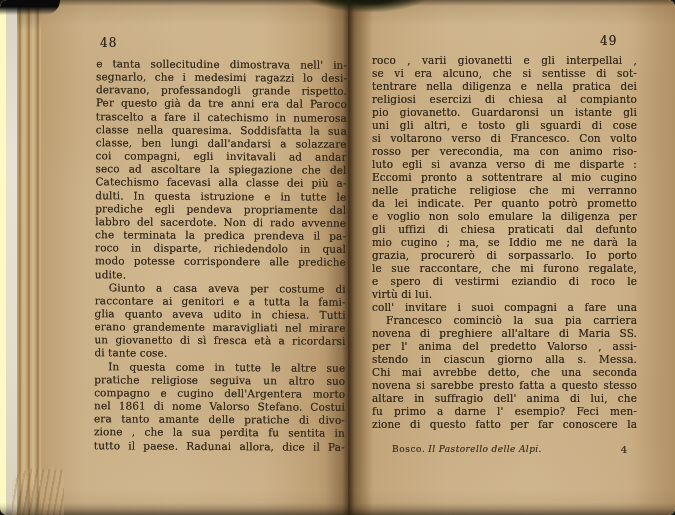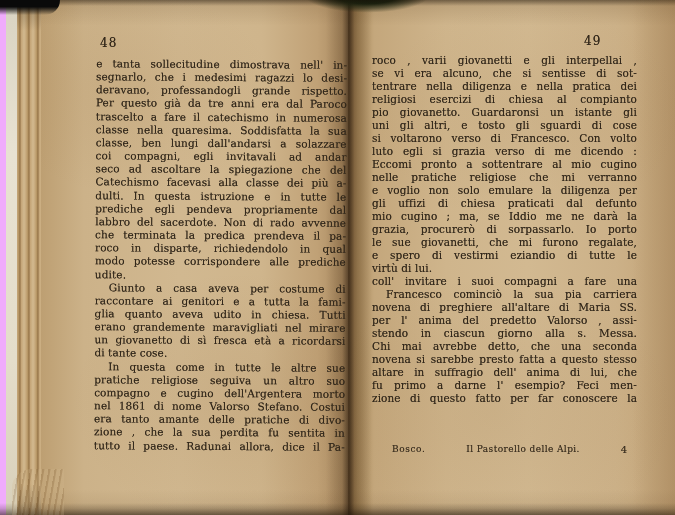--- a/index.html
+++ b/index.html
@@ -5,22 +5,23 @@
   html, body {
     margin: 0;
     padding: 0;
     background: #141210;
     font-family: "DejaVu Serif", serif;
   }
   .stage {
     position: relative;
     width: 675px;
     height: 515px;
-    background: #f0abfc;
+    background: #fef9c3;
     overflow: hidden;
+    border-radius: 7px;
   }
   
   .endpaper-strip {
     position: absolute;
     left: 6px; top: 0; bottom: 0; width: 11px;
     background: linear-gradient(180deg, #d9d3c2 0%, #e8e2d2 30%, #e4ddca 70%, #d8d0ba 100%);
   }
   
   .page-edges-left {
     position: absolute;
@@ -120,31 +121,31 @@
     text-align: justify;
     text-align-last: justify;
     white-space: nowrap;
     overflow: hidden;
   }
   .line.lastline { text-align-last: left; }
   .line.indent { text-indent: 14px; }
   .left-text  { left: 95px;  top: 58px; width: 251px; line-height: 13.15px; transform: rotate(0.35deg); }
   .right-text { left: 372px; top: 54px; width: 265px; line-height: 13.0px; }
   .left-num   { left: 100px; top: 36px; }
-  .right-num  { left: 584px; top: 34px; }
+  .right-num  { left: 600px; top: 34px; }
 
   .footer-line {
     position: absolute;
     left: 372px; top: 444px; width: 265px;
     font-size: 9px;
     color: #3a2e1f;
     text-shadow: 0 0 0.4px rgba(58,46,31,0.6);
   }
   .footer-attrib { padding-left: 20px; letter-spacing: 0.6px; text-align: center; }
-  .footer-title  { letter-spacing: 0.4px; margin-left: 38px; }
+  .footer-title  { font-style: italic; letter-spacing: 0.4px; }
   .footer-sig {
     position: absolute;
     right: 10px; top: 0;
     font-size: 10px;
     font-style: normal;
   }
 </style>
 </head>
 <body>
 
@@ -208,29 +209,31 @@
 
   <div class="text-block right-text">
       <div class="para">
         <div class="line">roco , varii giovanetti e gli interpellai ,</div>
         <div class="line">se vi era alcuno, che si sentisse di sot-</div>
         <div class="line">tentrare nella diligenza e nella pratica dei</div>
         <div class="line">religiosi esercizi di chiesa al compianto</div>
         <div class="line">pio giovanetto. Guardaronsi un istante gli</div>
         <div class="line">uni gli altri, e tosto gli sguardi di cose</div>
         <div class="line">si voltarono verso di Francesco. Con volto</div>
-        <div class="line">luto egli si grazia verso di me dicendo :</div>
+        <div class="line">rosso per verecondia, ma con animo riso-</div>
+        <div class="line">luto egli si avanza verso di me disparte :</div>
         <div class="line">Eccomi pronto a sottentrare al mio cugino</div>
         <div class="line">nelle pratiche religiose che mi verranno</div>
+        <div class="line">da lei indicate. Per quanto potrò prometto</div>
         <div class="line">e voglio non solo emulare la diligenza per</div>
         <div class="line">gli uffizi di chiesa praticati dal defunto</div>
         <div class="line">mio cugino ; ma, se Iddio me ne darà la</div>
         <div class="line">grazia, procurerò di sorpassarlo. Io porto</div>
-        <div class="line">le sue giovanetti, che mi furono regalate,</div>
-        <div class="line">e spero di vestirmi eziandio di tutte le</div>
+        <div class="line">le sue raccontare, che mi furono regalate,</div>
+        <div class="line">e spero di vestirmi eziandio di roco le</div>
         <div class="line lastline">virtù di lui.</div>
       </div>
       <div class="para">
         <div class="line">coll' invitare i suoi compagni a fare una</div>
         <div class="line indent">Francesco cominciò la sua pia carriera</div>
         <div class="line">novena di preghiere all'altare di Maria SS.</div>
         <div class="line">per l' anima del predetto Valorso , assi-</div>
         <div class="line">stendo in ciascun giorno alla s. Messa.</div>
         <div class="line">Chi mai avrebbe detto, che una seconda</div>
         <div class="line">novena si sarebbe presto fatta a questo stesso</div>

